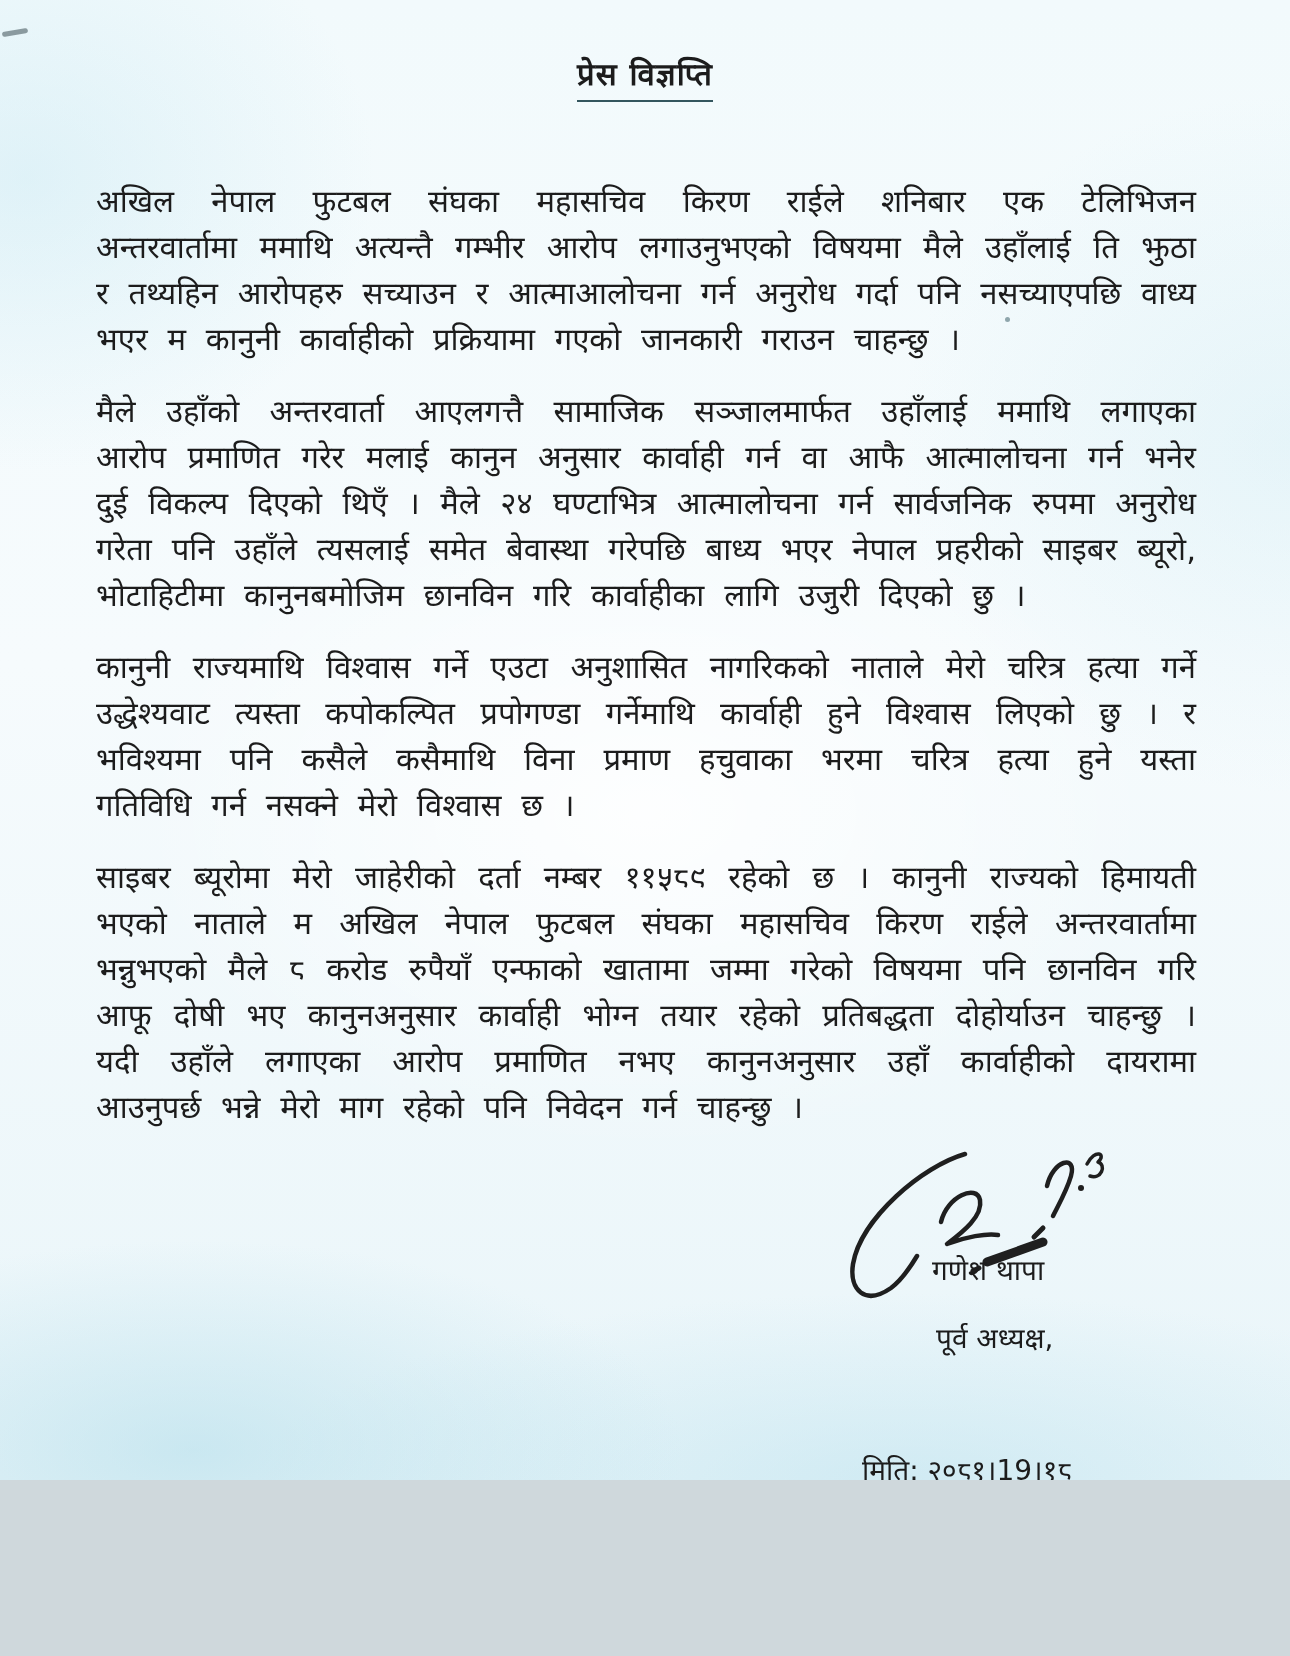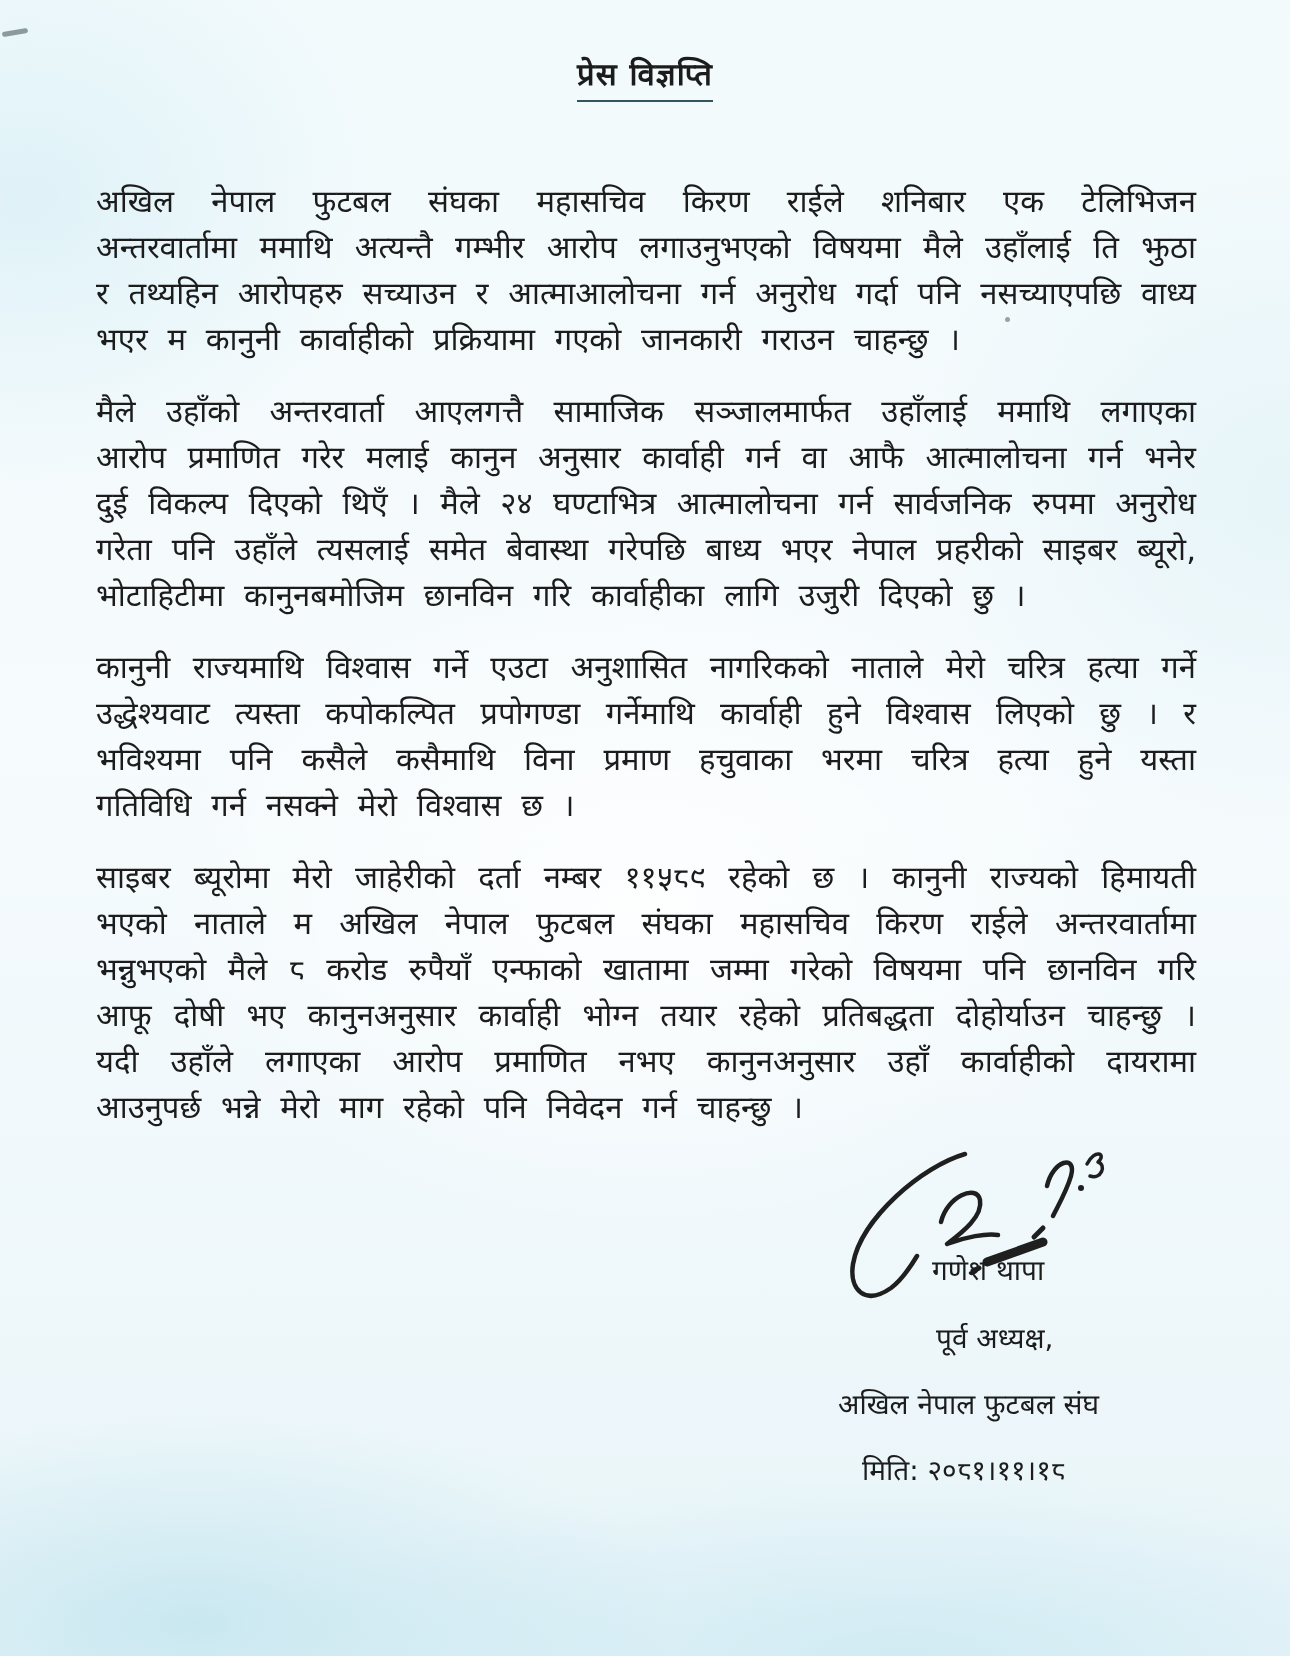--- a/index.html
+++ b/index.html
@@ -4,21 +4,21 @@
 <style>
   html, body {
     margin: 0;
     padding: 0;
     background: #cfd8dc;
     font-family: "DejaVu Sans", "Liberation Sans", sans-serif;
   }
   .page {
     position: relative;
     width: 1290px;
-    height: 1656px;
+    height: 1480px;
     margin: 0 auto;
     overflow: hidden;
     color: #1c1c1c;
     
     background:
       radial-gradient(ellipse 700px 300px at 15% 98%, rgba(170,218,232,0.50), rgba(170,218,232,0) 70%),
       radial-gradient(ellipse 900px 260px at 70% 100%, rgba(178,222,236,0.45), rgba(178,222,236,0) 72%),
       radial-gradient(ellipse 500px 420px at 2% 12%, rgba(190,228,240,0.38), rgba(190,228,240,0) 70%),
       radial-gradient(ellipse 560px 500px at 100% 30%, rgba(195,230,240,0.30), rgba(195,230,240,0) 70%),
       radial-gradient(ellipse 640px 420px at 50% 55%, rgba(255,255,255,0.85), rgba(255,255,255,0) 80%),
@@ -111,16 +111,15 @@
     <path d="M172 124 L228 104" stroke-width="9"></path>
     <path d="M158 133 L164 130" stroke-width="5"></path>
     <path d="M232 48 C238 22 262 16 256 38 C252 52 244 66 238 78"></path>
     <path d="M228 90 L219 99" stroke-width="5"></path>
     <path d="M272 26 C280 10 292 16 283 24 C292 27 286 42 275 38" stroke-width="3.5"></path>
     <circle cx="266" cy="50" r="3" fill="#1f1f1f" stroke="none"></circle>
   </svg>
 
   <div class="sig-line sig-name">गणेश थापा</div>
   <div class="sig-line sig-role">पूर्व अध्यक्ष,</div>
-  <div class="sig-line sig-org">अखिल नेपाल फुटबल संघ</div>
-  <div class="sig-line sig-date">मिति: २०८१।११।१८</div>
+  <div class="sig-line sig-date">मिति: २०८१।19।१८</div>
 
 </div>
 
 </body></html>

